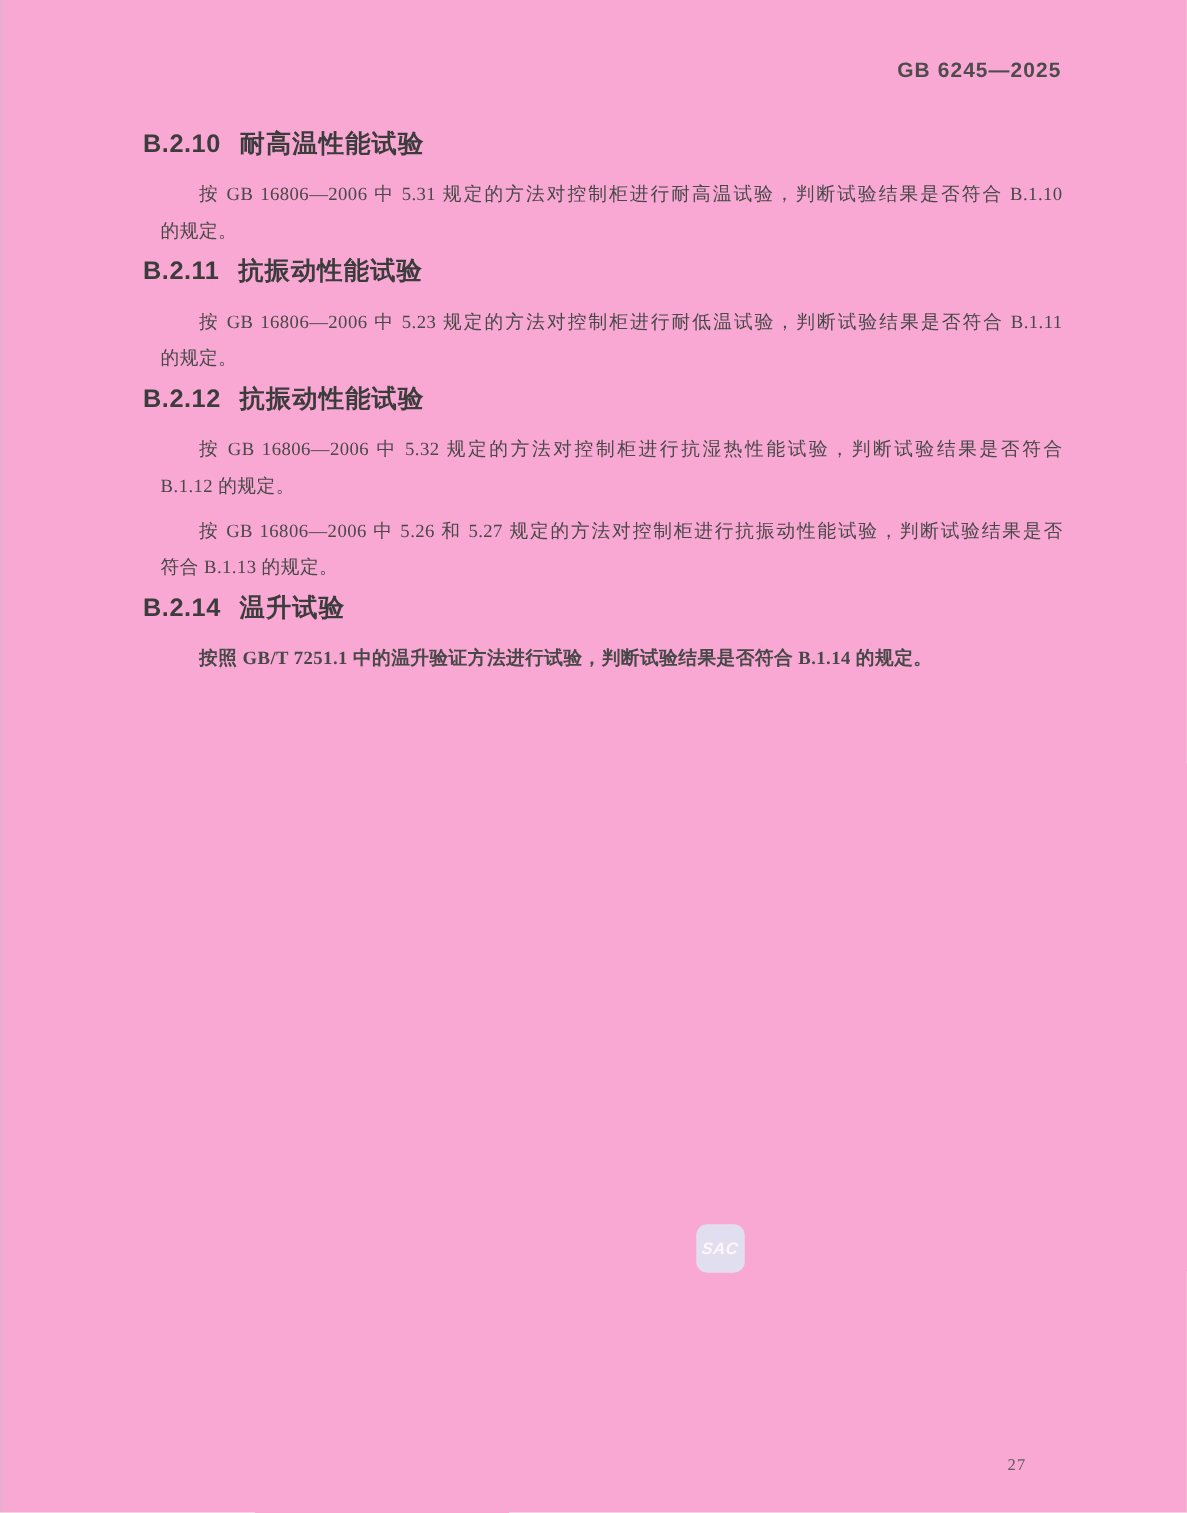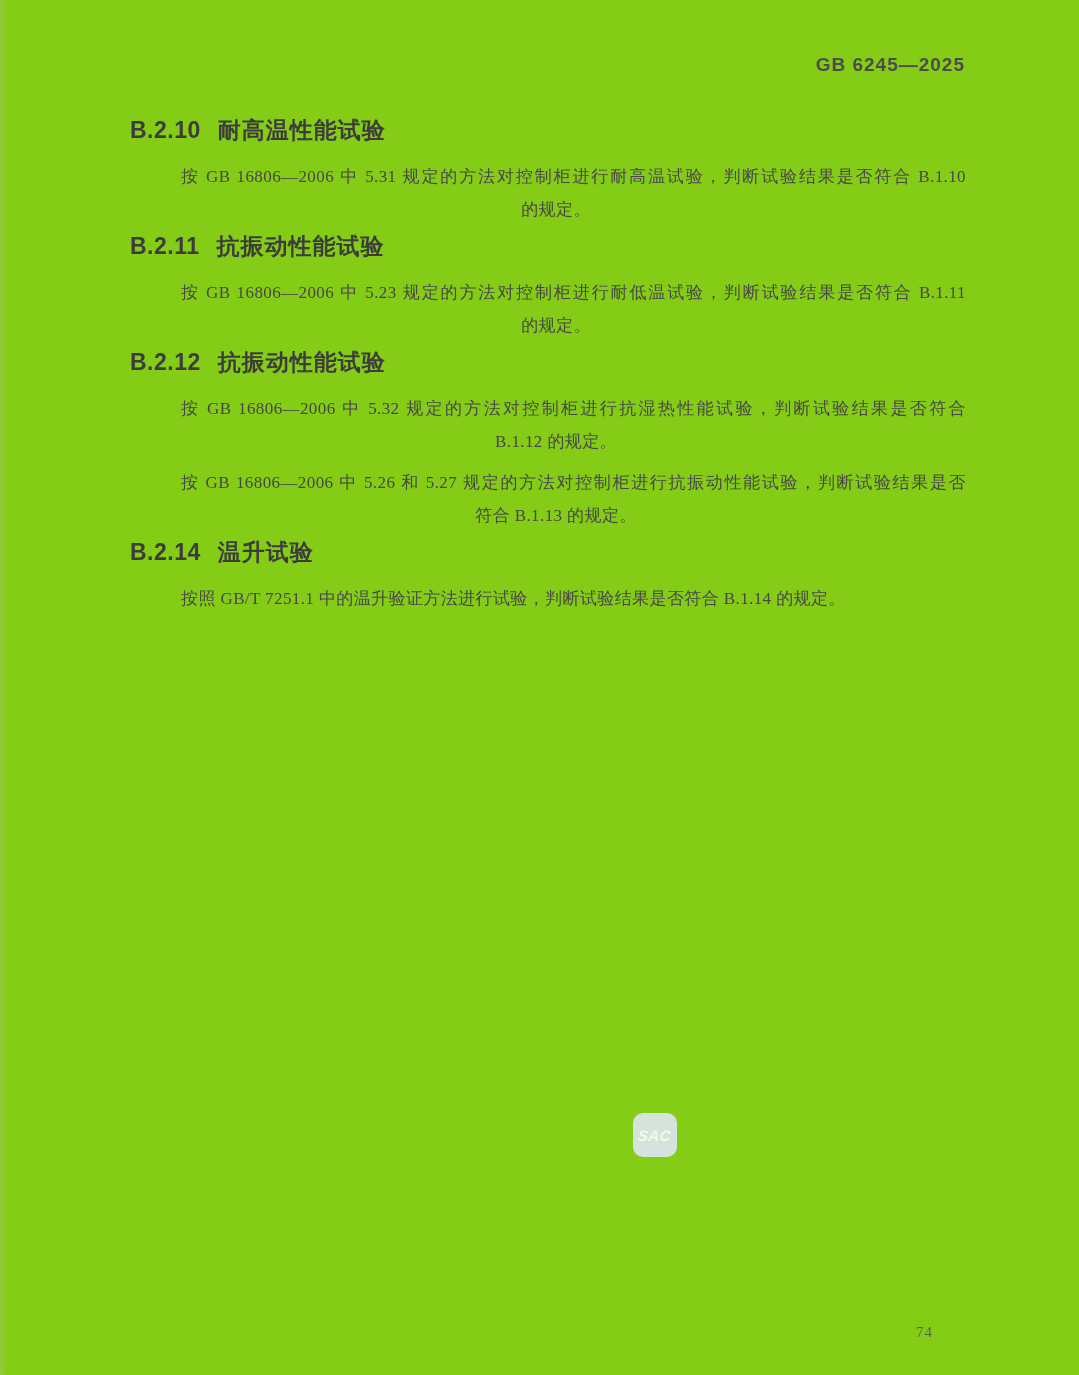--- a/index.html
+++ b/index.html
@@ -6,21 +6,21 @@
   * { margin:0; padding:0; box-sizing:border-box; }
   html,body { background:#f4f4f4; }
   body {
     width:1079px; height:1375px;
     position:relative;
     font-family:"Liberation Serif","DejaVu Serif",serif;
     overflow:hidden;
   }
   .page {
     position:absolute; inset:0;
-    background:#84cc16;
+    background:#f9a8d4;
   }
   
   .scan-edge {
     position:absolute; left:0; top:0; bottom:0; width:8px;
     background:linear-gradient(to right, rgba(190,190,190,.25), rgba(190,190,190,0));
   }
   .doc-header {
     position:absolute; top:54px; right:114px;
     font-family:"Liberation Sans","DejaVu Sans",sans-serif;
     font-weight:700; font-size:19px; letter-spacing:1px;
@@ -47,22 +47,23 @@
   .para .line1 {
     display:block;
     text-indent:35px;
     text-align:justify;
     text-align-last:justify;
     white-space:normal;
   }
   .para .line1.no-stretch {
     text-align:center;
     text-align-last:left;
+    font-weight:bold;
   }
-  .para .line2 { display:block; text-align:center; }
+  .para .line2 { display:block; text-align:left; }
   .watermark {
     position:absolute; left:633px; top:1113px;
     width:44px; height:44px;
     background:#dfe6f2;
     border-radius:10px;
     display:flex; align-items:center; justify-content:center;
     opacity:.9;
   }
   .watermark .wm-text {
     font-family:"Liberation Sans","DejaVu Sans",sans-serif;
@@ -121,14 +122,14 @@
       <span class="line1 no-stretch">按照 GB/T 7251.1 中的温升验证方法进行试验，判断试验结果是否符合 B.1.14 的规定。</span>
       <span class="line2"></span>
     </p>
 
   </div>
 
   <div class="watermark">
     <span class="wm-text">SAC</span>
   </div>
 
-  <div class="page-number">74</div>
+  <div class="page-number">27</div>
 </div>
 
 </body></html>

